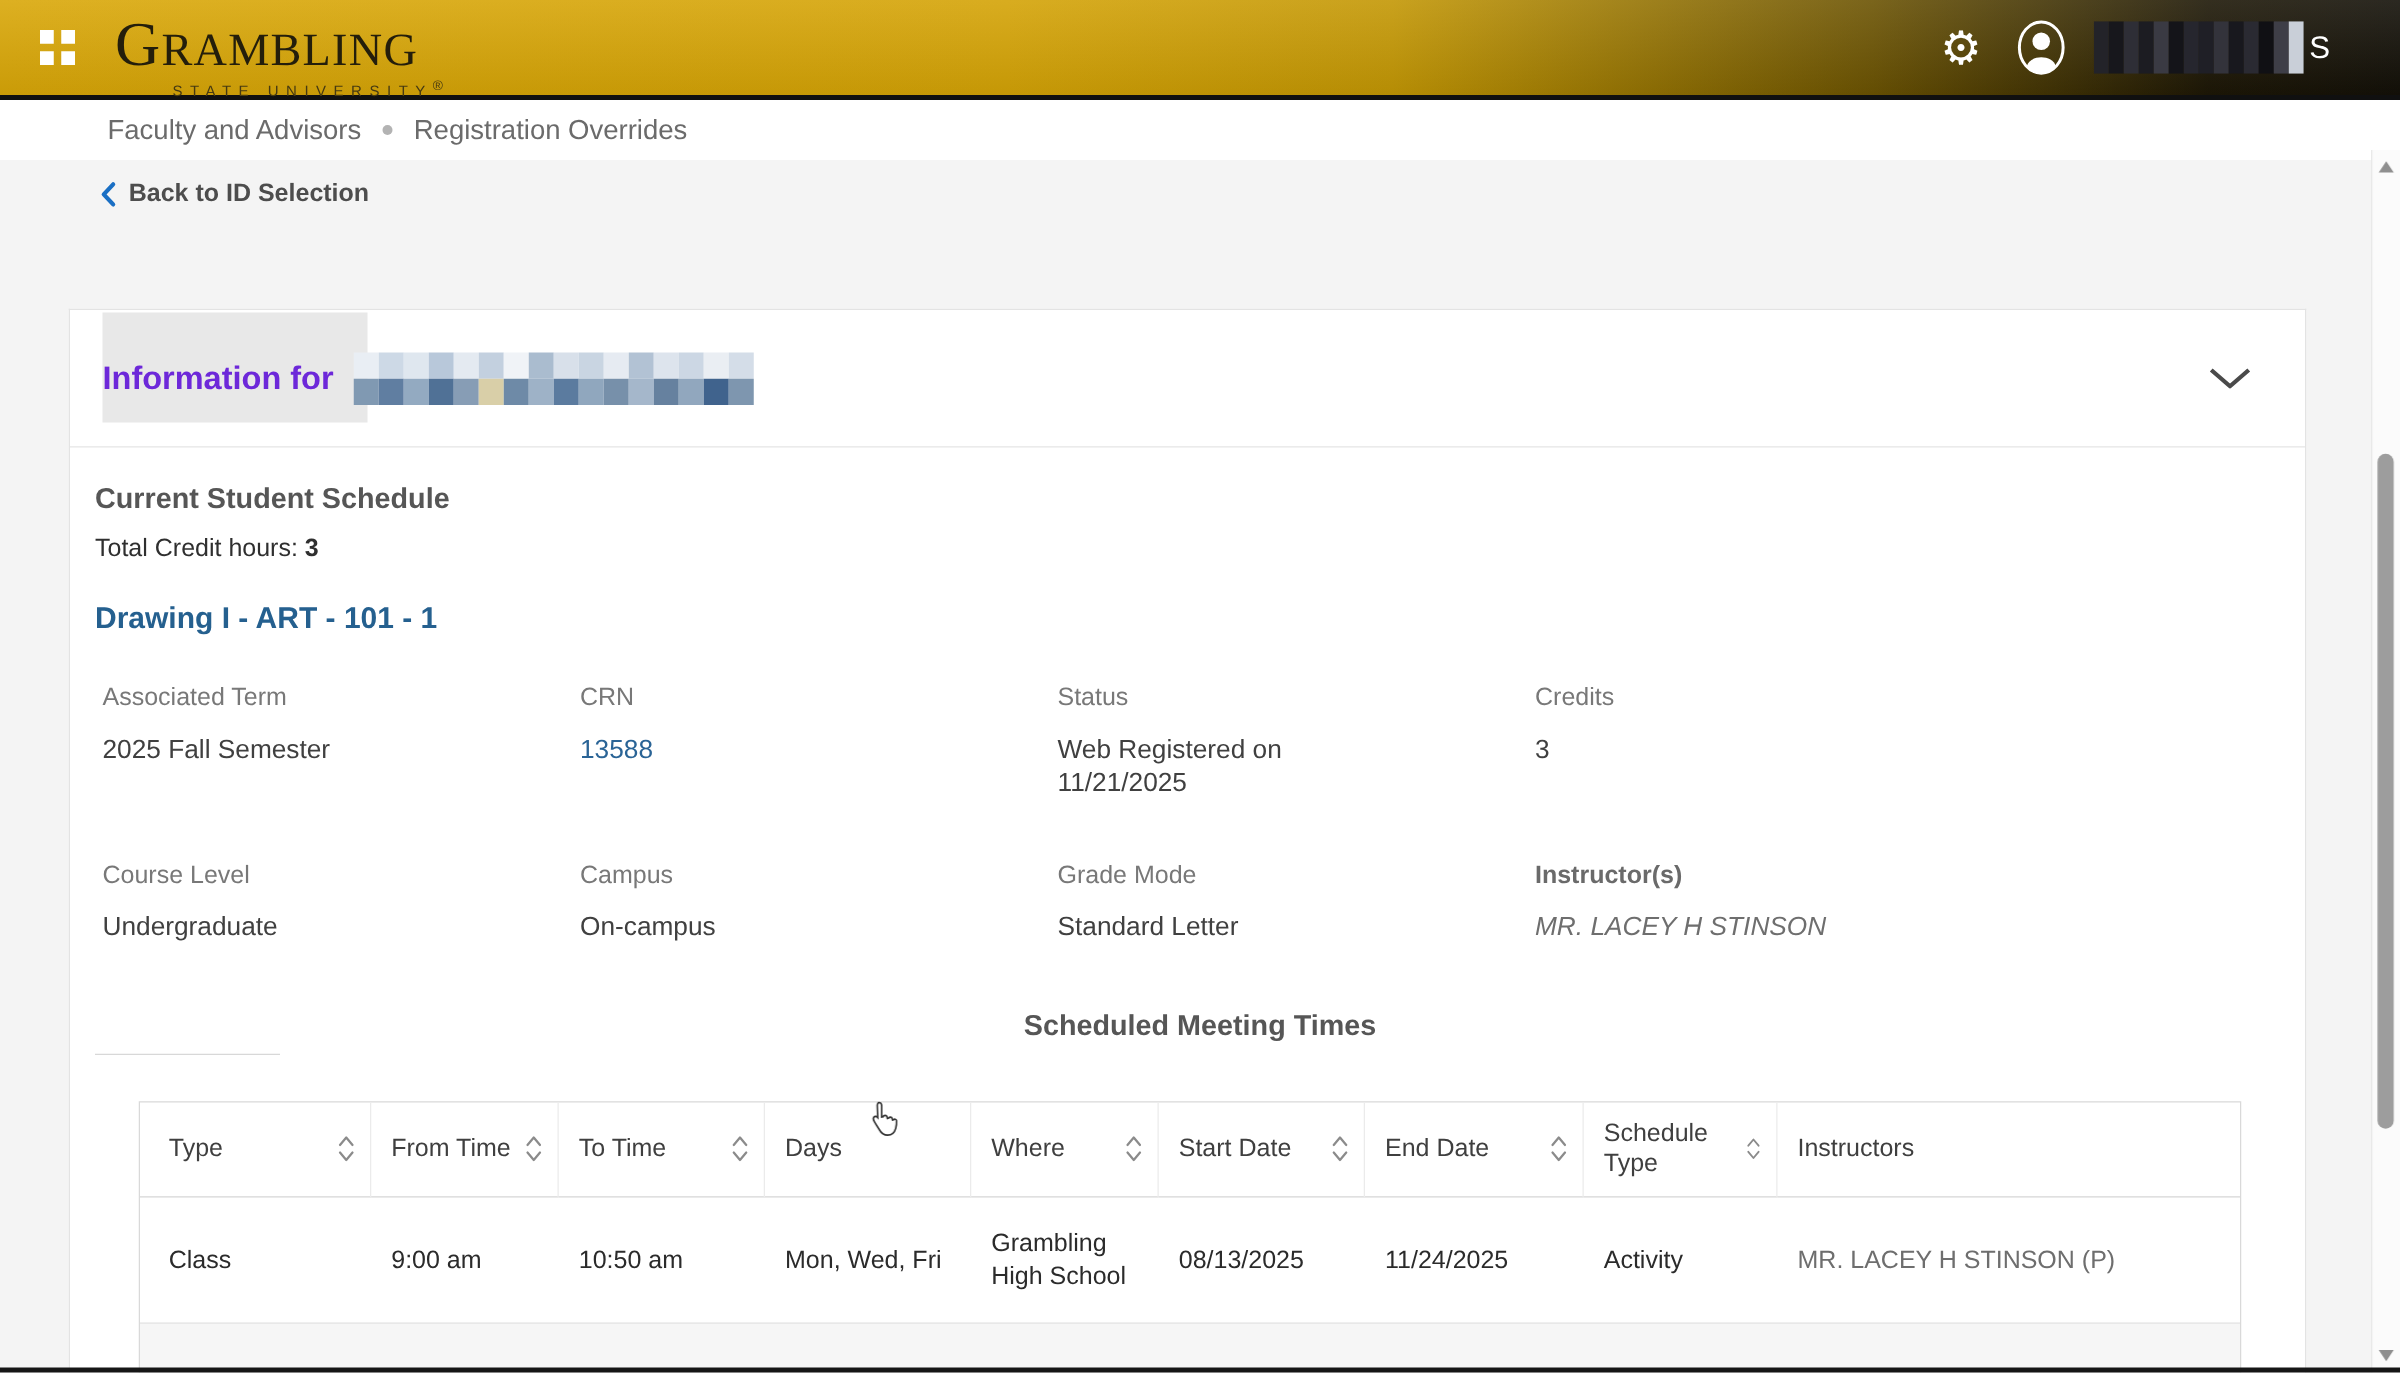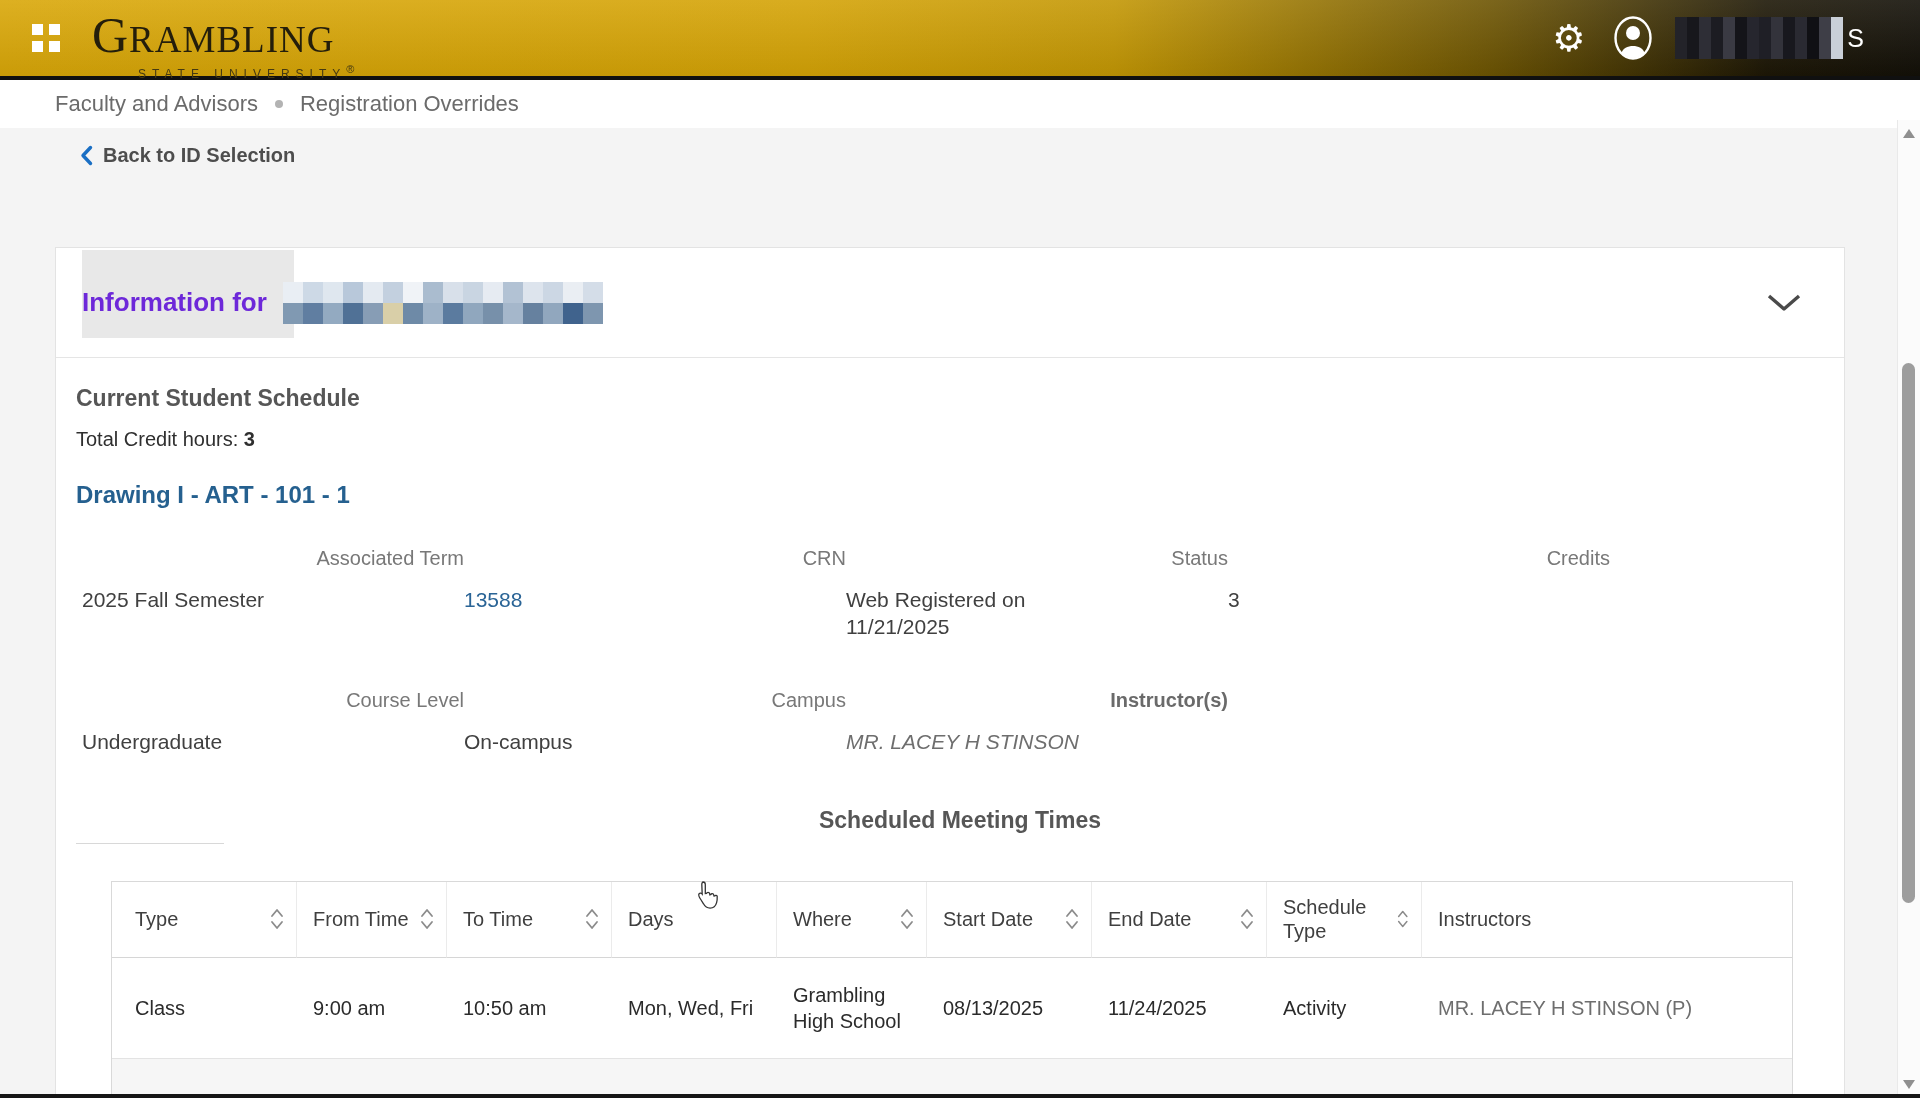--- a/index.html
+++ b/index.html
@@ -31,21 +31,21 @@
   .hdr-right{ position:absolute; right:56px; top:0; height:76px;
               display:flex; align-items:center; }
   .gear{ font-size:37px; color:#ffffff; line-height:1; margin-right:28px;
          font-family:"DejaVu Sans",sans-serif; }
   .avatar-svg{ margin-right:22px; display:block; }
   .hdr-redact{ display:flex; height:42px; overflow:hidden; }
   .hdr-redact span{ width:12px; height:42px; display:block; }
   .hdr-user-suffix{ color:#ffffff; font-size:25px; margin-left:4px; }
   
   .breadcrumb-band{ height:48px; background:#ffffff; display:flex; align-items:center;
-                    padding-left:55px; font-size:22px; color:#6b6b6b; }
+                    padding-left:86px; font-size:22px; color:#6b6b6b; }
   .crumb-sep{ width:8px; height:8px; border-radius:50%; background:#b3b3b3;
               display:inline-block; margin:0 17px; }
   
   .main{ background:#f4f4f4; }
   .back-row{ margin:15px 0 0 80px; display:flex; align-items:center; height:24px; }
   .back-chevron{ display:block; margin-right:10px; }
   .back-label{ font-size:20px; font-weight:700; color:#4d4d4d; }
   
   .card{ margin:80px 0 0 55px; width:1790px; background:#ffffff;
          border:1px solid #e3e3e3; border-bottom:none; }
@@ -57,21 +57,21 @@
   .name-redact .r-row{ display:flex; height:21px; }
   .name-redact span{ width:20px; height:21px; display:block; }
   .panel-chevron{ position:absolute; right:42px; top:45px; }
   .card-body{ padding:27px 0 80px 20px; }
   .sec-h{ font-size:23px; font-weight:700; color:#565656; }
   .total-line{ margin-top:16px; font-size:20px; color:#2f2f2f; }
   .total-line b{ font-weight:700; }
   .course-title{ margin-top:30px; font-size:24px; font-weight:700; color:#25608f; }
   .fgrid{ display:grid; grid-template-columns:repeat(4,382px); row-gap:48px;
           margin:38px 0 0 6px; }
-  .f-label{ font-size:20px; color:#787878;text-align:right; }
+  .f-label{ font-size:20px; color:#787878; }
   .f-label.bold{ font-weight:700; color:#6a6a6a; }
   .f-value{ margin-top:16px; font-size:21px; color:#404040; line-height:1.3; }
   .f-value.link{ color:#2a6496; cursor:pointer; }
   .f-value.muted{ color:#6e6e6e;font-style:italic; }
   .f-value.wrap{ max-width:222px; }
   .mt-h{ margin-top:52px;text-align:center; }
   .mt-underline{ width:148px; height:1px; background:#d8d8d8; margin-top:9px; }
   
   table.mt{ margin:37px 0 0 35px; width:1680px; border-collapse:separate; border-spacing:0;
             border:1px solid #d9d9d9; table-layout:fixed; background:#ffffff; }
@@ -231,20 +231,24 @@
           </div>
           <div class="field">
             <div class="f-label">Course Level</div>
             <div class="f-value">Undergraduate</div>
           </div>
           <div class="field">
             <div class="f-label">Campus</div>
             <div class="f-value">On-campus</div>
           </div>
           <div class="field">
+            <div class="f-label">Grade Mode</div>
+            <div class="f-value">Standard Letter</div>
+          </div>
+          <div class="field">
             <div class="f-label bold">Instructor(s)</div>
             <div class="f-value muted">MR. LACEY H STINSON</div>
           </div>
         </div>
 
       <h2 class="sec-h mt-h">Scheduled Meeting Times</h2>
       <div class="mt-underline"></div>
 
       <table class="mt">
         <colgroup>

